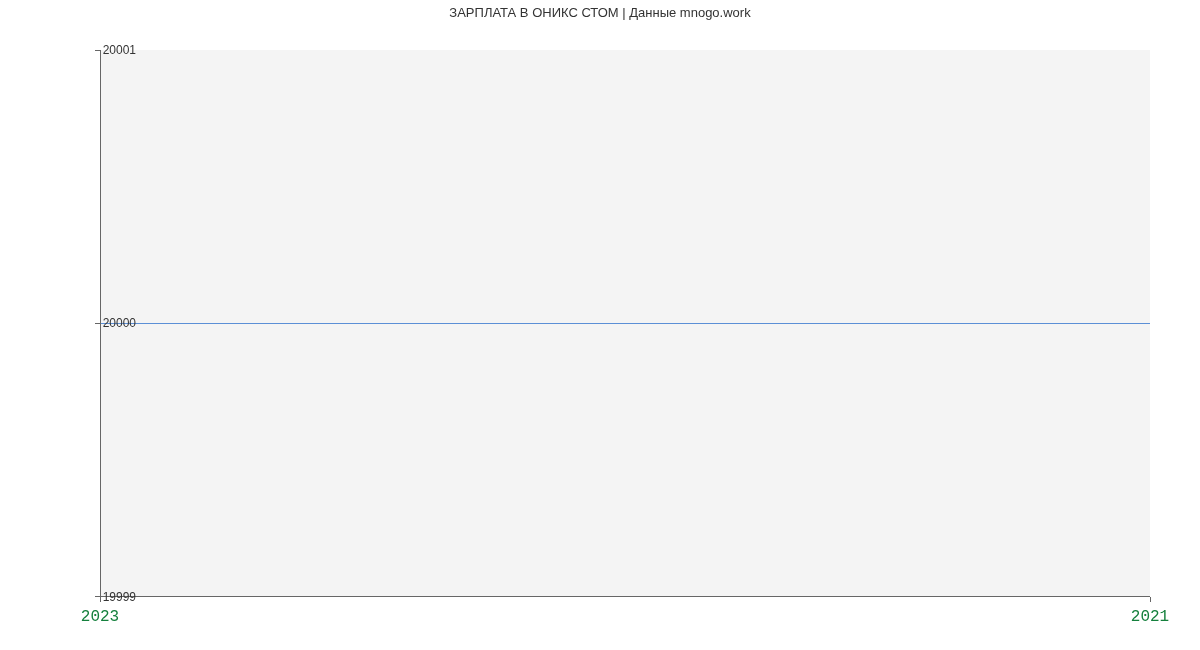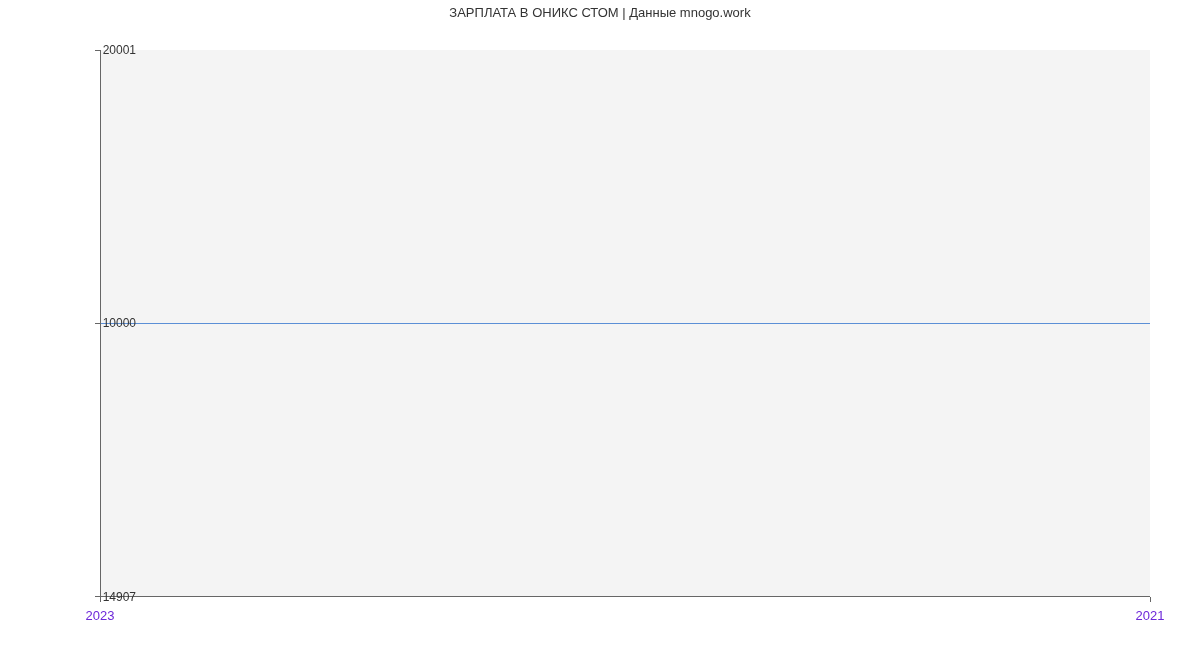--- a/index.html
+++ b/index.html
@@ -46,23 +46,24 @@
     .y-tick-mark {
       position: absolute;
       left: 95px;
       width: 5px;
       height: 1px;
       background: #666;
     }
     .x-tick {
       position: absolute;
       top: 608px;
-      font-size: 13px;
-      color: #6d28d9;
+      font-size: 16px;
+      color: #15803d;
       transform: translateX(-50%);
+      font-family: Liberation Mono, monospace;
     }
     .x-tick-mark {
       position: absolute;
       top: 597px;
       width: 1px;
       height: 5px;
       background: #666;
     }
   </style>
 </head>
@@ -70,23 +71,23 @@
 
 <div class="chart-title">ЗАРПЛАТА В  ОНИКС СТОМ | Данные mnogo.work</div>
 
 <div class="plot-area">
   <div class="data-line" style="top:50%"></div>
 </div>
 
 <div class="y-tick" style="top:50px">20001</div>
 <div class="y-tick-mark" style="top:50px"></div>
 
-<div class="y-tick" style="top:323px">10000</div>
+<div class="y-tick" style="top:323px">20000</div>
 <div class="y-tick-mark" style="top:323px"></div>
 
-<div class="y-tick" style="top:597px">14907</div>
+<div class="y-tick" style="top:597px">19999</div>
 <div class="y-tick-mark" style="top:596px"></div>
 
 <div class="x-tick" style="left:100px">2023</div>
 <div class="x-tick-mark" style="left:100px"></div>
 
 <div class="x-tick" style="left:1150px">2021</div>
 <div class="x-tick-mark" style="left:1150px"></div>
 
 </body></html>

